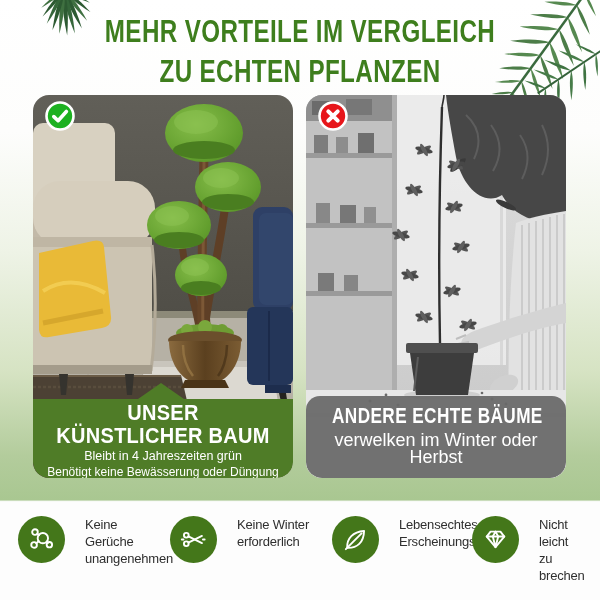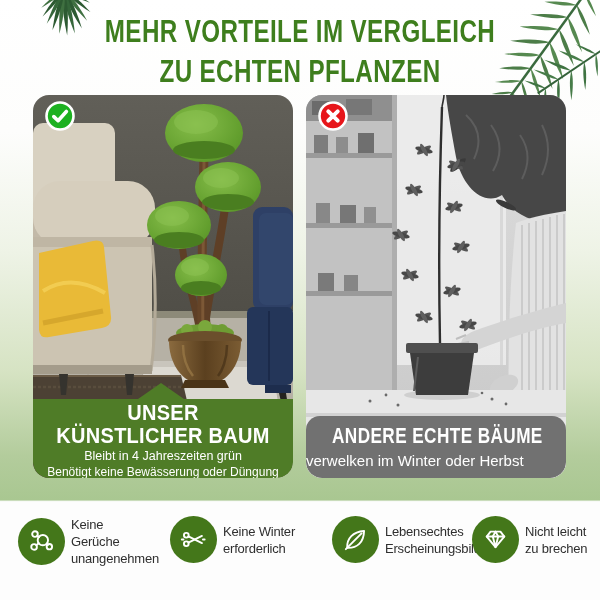--- a/index.html
+++ b/index.html
@@ -21,26 +21,26 @@
   .badge{position:absolute;left:12px;top:6px;width:30px;height:30px;z-index:4;}
   
   .caption-left{position:absolute;left:0;right:0;bottom:0;height:79px;z-index:3;
     background:var(--box-green,#4f7c27);border-radius:0 0 16px 16px;text-align:center;color:#ffffff;padding-top:3px;box-sizing:border-box;}
   .caption-left::before{content:"";position:absolute;top:-16px;left:105px;width:0;height:0;
     border-left:23px solid transparent;border-right:23px solid transparent;
     border-bottom:16px solid var(--box-green,#4f7c27);}
   .cap-heading{font-weight:bold;font-size:21.5px;line-height:23px;letter-spacing:.3px;transform:scaleX(.93);transform-origin:50% 50%;white-space:nowrap;}
   .cap-sub{font-size:12px;line-height:16px;}
   .cap-sub1{font-size:12.5px;text-align:center;}
-  .caption-right{position:absolute;left:0;right:0;bottom:0;height:62px;z-index:3;
-    background:rgba(105,105,105,.94);border-radius:14px 14px 16px 16px;color:#fff;padding-top:8px;box-sizing:border-box;}
+  .caption-right{position:absolute;left:0;right:0;bottom:0;height:82px;z-index:3;
+    background:rgba(105,105,105,.94);border-radius:14px 14px 16px 16px;text-align:center;color:#fff;padding-top:8px;box-sizing:border-box;}
   .cap-heading-r{font-weight:bold;font-size:21.5px;line-height:24px;letter-spacing:.5px;transform:scaleX(.8);transform-origin:50% 50%;white-space:nowrap;margin-bottom:4px;}
-  .cap-sub-r{font-size:15px;line-height:17px;}
-  
-  .feature{position:absolute;top:516px;display:flex;align-items:center;gap:6px;z-index:2;}
+  .cap-sub-r{font-size:18px;line-height:17px;}
+  
+  .feature{position:absolute;top:516px;display:flex;align-items:flex-start;gap:20px;z-index:2;}
   .f1{left:18px;} .f2{left:170px;} .f3{left:332px;} .f4{left:472px;}
   .fcircle{width:47px;height:47px;border-radius:50%;background:var(--icon-circle-green,#44771a);
     display:flex;align-items:center;justify-content:center;flex:0 0 47px;}
   .ftext{font-size:13px;line-height:17px;letter-spacing:-.2px;color:#2f2f2f;}
   .ftext span{display:block;}
   .icon-svg{width:27px;height:27px;}
   .icon-svg *{stroke:#fff;stroke-width:1.7;fill:none;stroke-linecap:round;stroke-linejoin:round;}
 </style>
 </head>
 <body>

